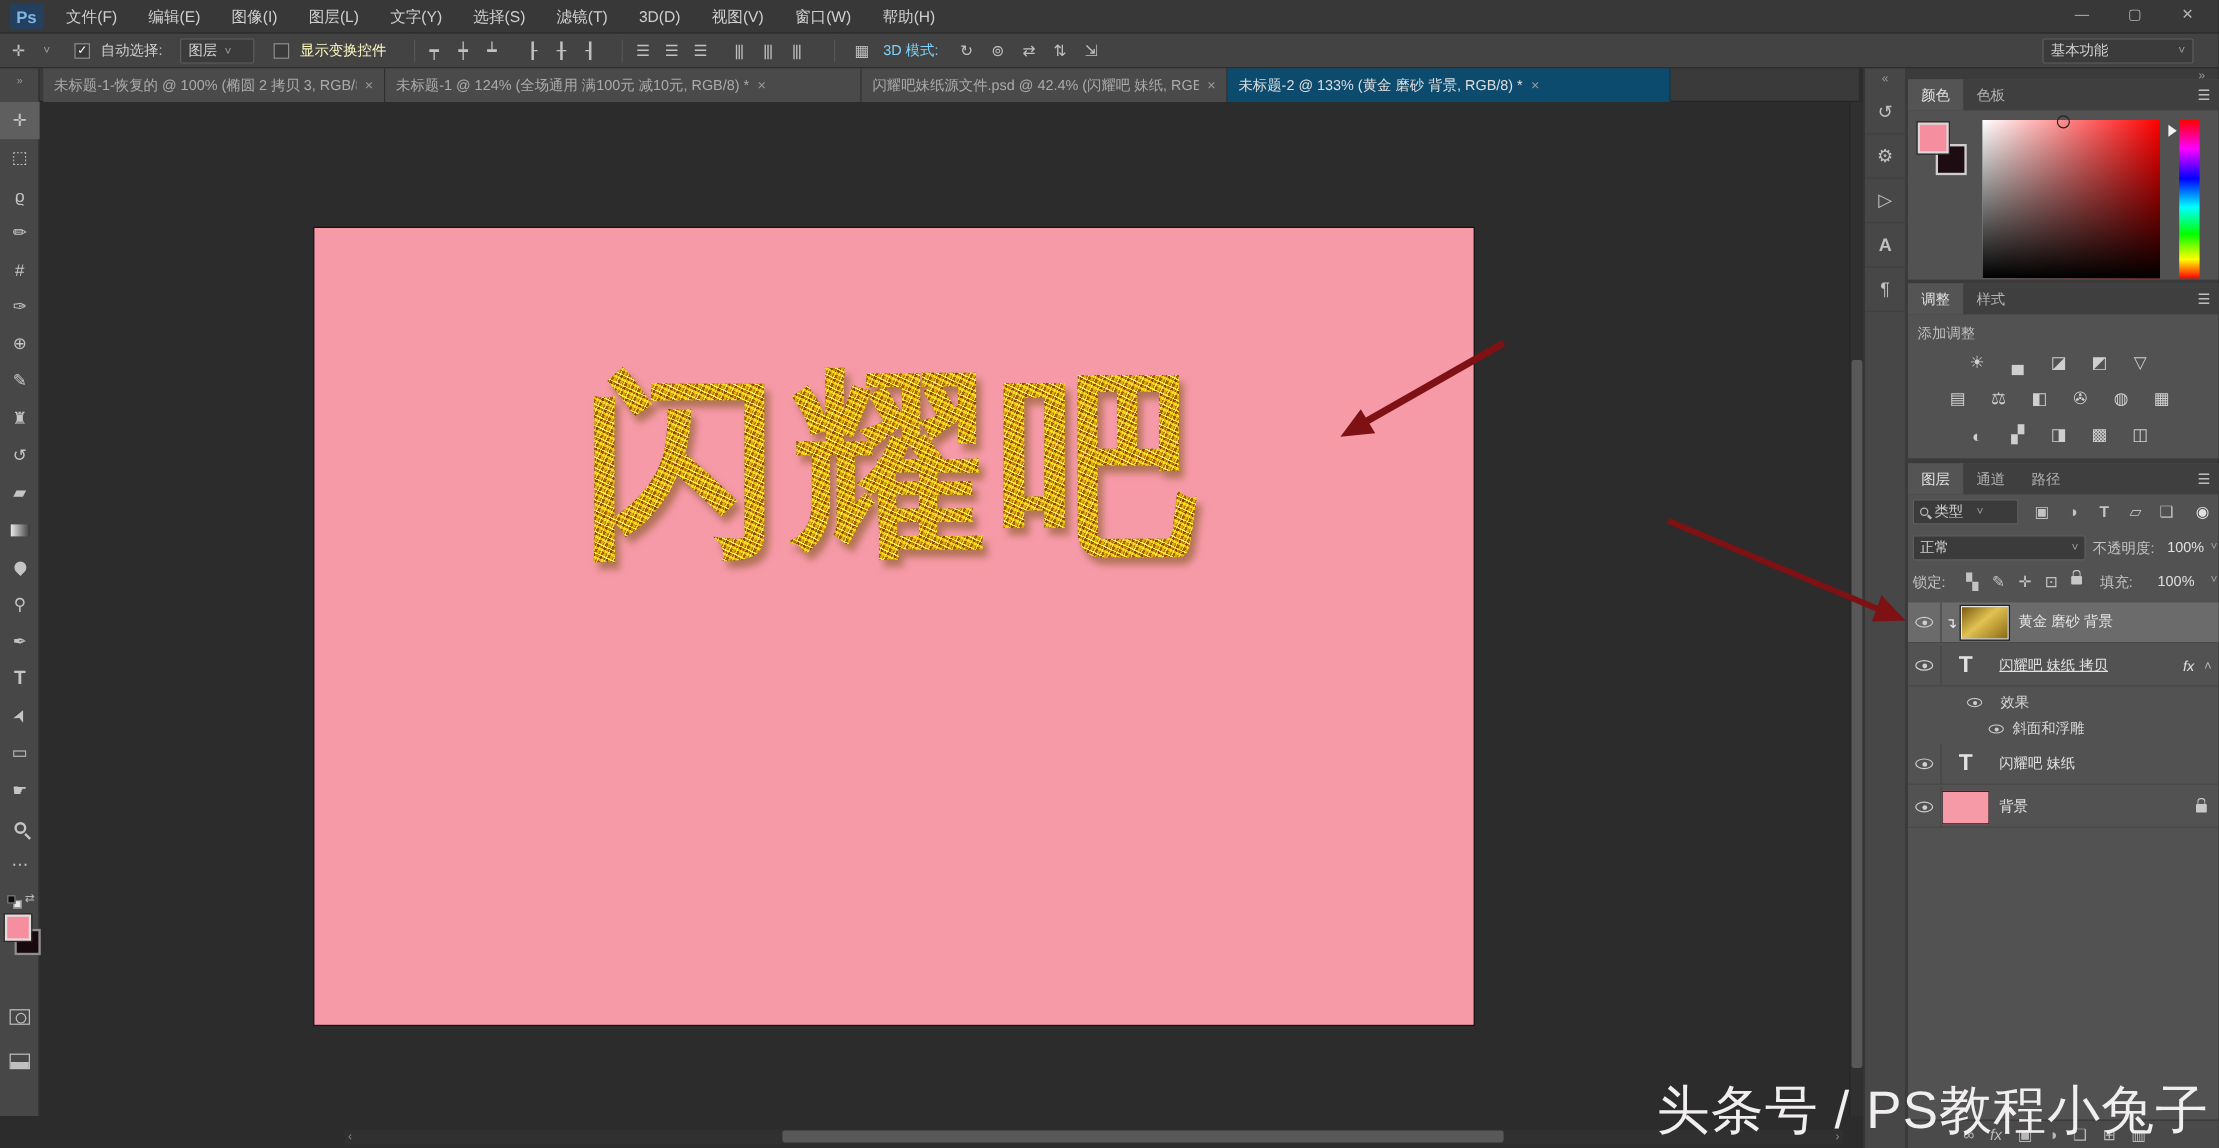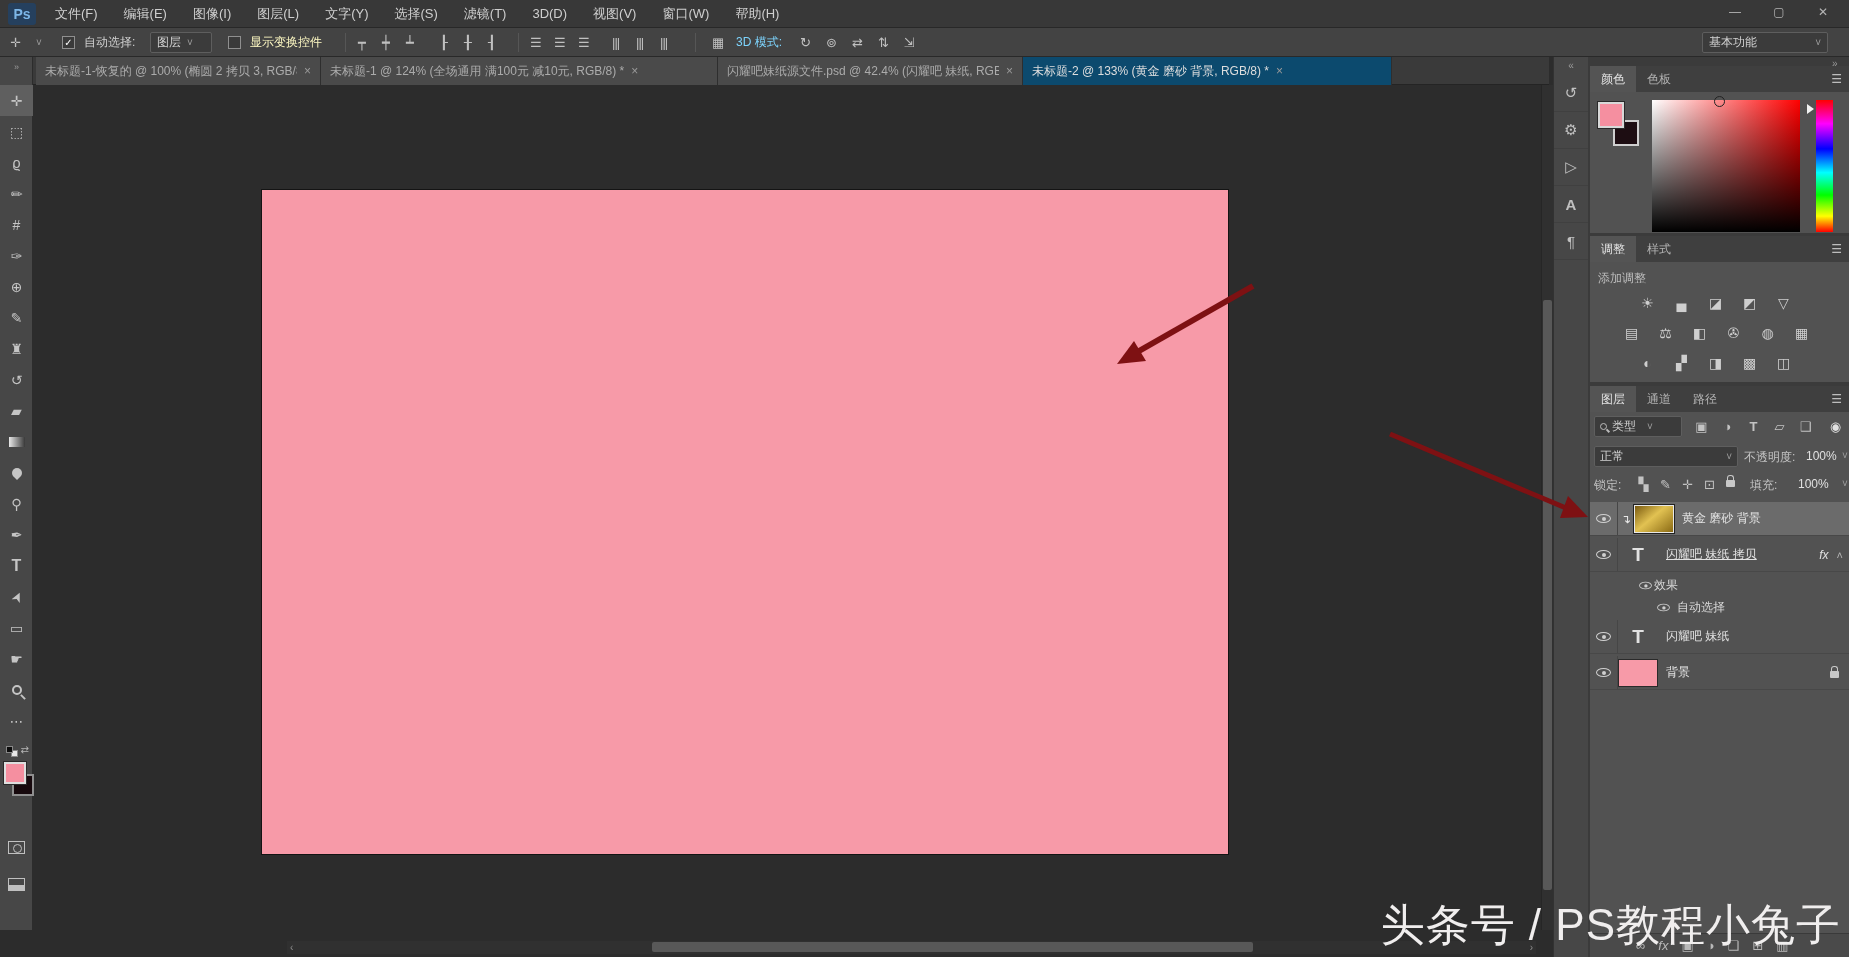--- a/index.html
+++ b/index.html
@@ -292,20 +292,21 @@
     </div>
     <div class="tool" style="margin-top:16px">
         <span class="qmask"></span>
       </div>
     <div class="tool" style="margin-top:6px">
         <span class="smode"></span>
       </div>
   </div>
 
   <div class="doc">
+    <div class="gold line1">闪耀吧</div>
   </div>
 
   <div class="vscroll">
       <div class="vthumb"></div>
     </div>
   <div class="hscroll">
     <span class="harrow" style="left:3px">‹</span>
     <div class="hthumb"></div>
     <span class="harrow" style="right:3px">›</span>
   </div>
@@ -437,25 +438,25 @@
       <span class="eyecell">
           <span class="eye"></span>
         </span>
       <span class="tbadge">T</span>
       <span class="lname" style="text-decoration:underline">闪耀吧 妹纸 拷贝</span>
       <span style="margin-left:auto;font-style:italic;color:#e0e0e0;font-size:12px">fx</span>
       <span style="margin:0 6px 0 8px;color:#b5b5b5;font-size:11px">˄</span>
     </div>
     <div class="fxrow" style="top:188px">
       <span style="margin-left:48px;transform:scale(.85)" class="eye"></span>
-      <span style="margin-left:1px">效果</span>
+      <span style="margin-left:14px">效果</span>
     </div>
     <div class="fxrow" style="top:210px">
       <span style="margin-left:66px;transform:scale(.85)" class="eye"></span>
-      <span style="margin-left:6px">自动选择</span>
+      <span style="margin-left:6px">斜面和浮雕</span>
     </div>
     <div class="layerrow" style="top:234px">
       <span class="eyecell">
           <span class="eye"></span>
         </span>
       <span class="tbadge">T</span>
       <span class="lname">闪耀吧 妹纸</span>
     </div>
     <div class="layerrow" style="top:270px">
       <span class="eyecell">

